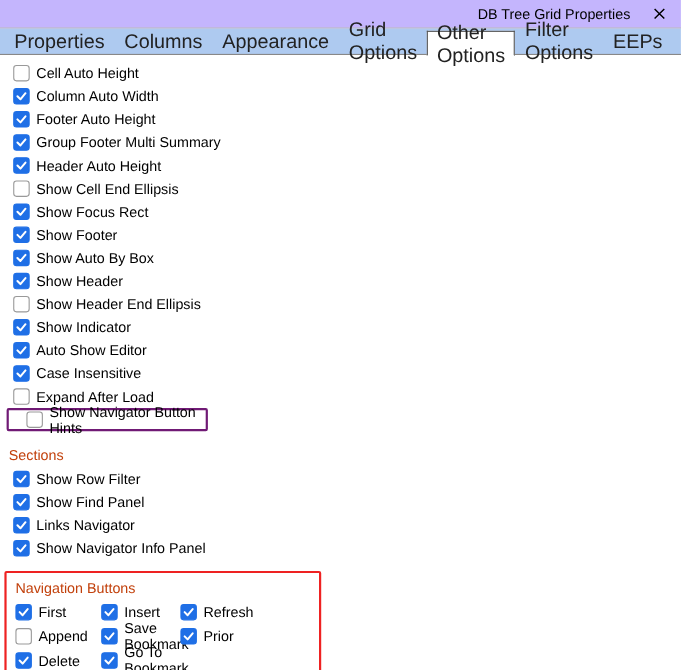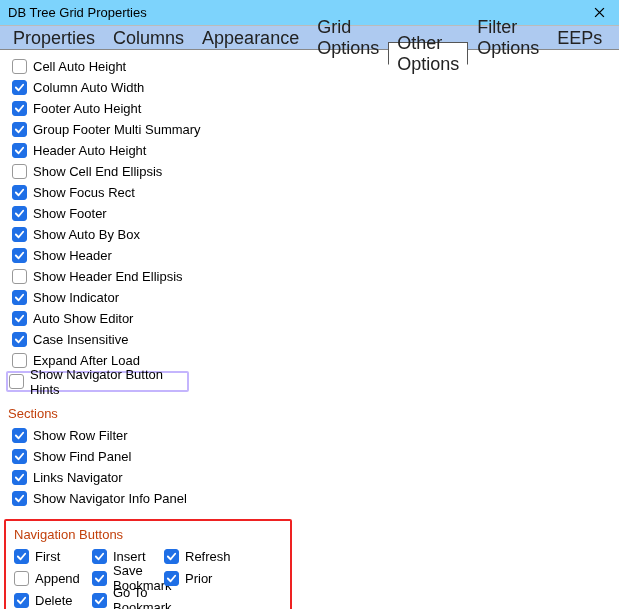--- a/index.html
+++ b/index.html
@@ -8,25 +8,26 @@
     font-size: 13px;
     background: #fff;
     width: 619px;
     height: 609px;
     overflow: hidden;
     color: #000;
   }
   .titlebar {
     display: flex;
     align-items: center;
-    justify-content: space-between;
-    background: #7dd3fc;
+    justify-content: flex-end;
+    background: #c4b5fd;
     border-bottom: 1px solid #bbb;
     height: 26px;
     padding: 0 6px 0 8px;
+    gap: 12px;
   }
   .titlebar .title { font-size: 13px; }
   .close-btn {
     width: 28px; height: 20px;
     display: flex; align-items: center; justify-content: center;
     cursor: pointer;
   }
   .close-btn svg { width: 11px; height: 11px; }
   .tabbar {
     display: flex;
@@ -43,21 +44,21 @@
     border: 1px solid transparent;
     cursor: pointer;
     color: #222;
     display: flex; align-items: center;
   }
   .tab.active {
     background: #fff;
     border: 1px solid #555;
     border-bottom: 1px solid #fff;
     position: relative;
-    top: 16px;
+    top: 2px;
   }
   .tabbar-right {
     margin-left: auto;
     display: flex;
     align-items: center;
     background: #fff;
     border: 1px solid #888;
     width: 24px;
     justify-content: center;
     cursor: pointer;
@@ -67,25 +68,25 @@
     padding: 6px 10px 10px 10px;
   }
   .check-row {
     display: flex;
     align-items: center;
     height: 21px;
     gap: 6px;
     padding-left: 2px;
   }
   .check-row.highlight {
-    border: 2px solid #c4b5fd;
+    border: 2px solid #701a75;
     border-radius: 2px;
     margin-left: -4px;
     margin-right: 420px;
-    padding-left: 1px;
+    padding-left: 16px;
   }
   .cbox {
     width: 15px; height: 15px;
     border-radius: 3px;
     display: inline-flex; align-items: center; justify-content: center;
     flex-shrink: 0;
   }
   .cbox.on {
     background: #1f6fe6;
     border: 1px solid #1f6fe6;

